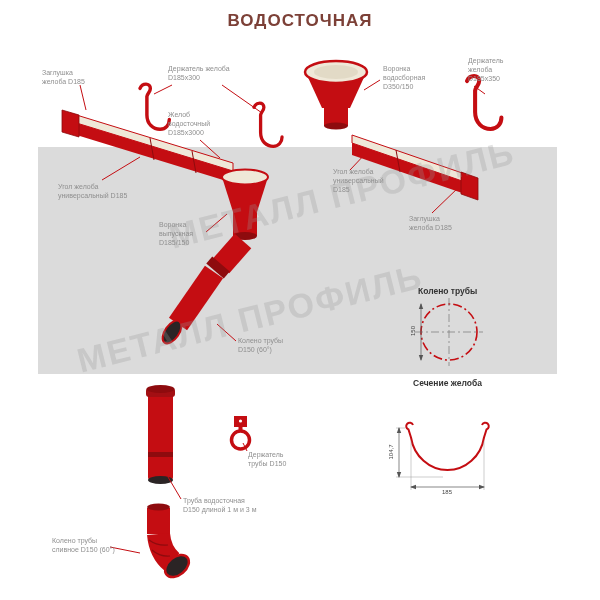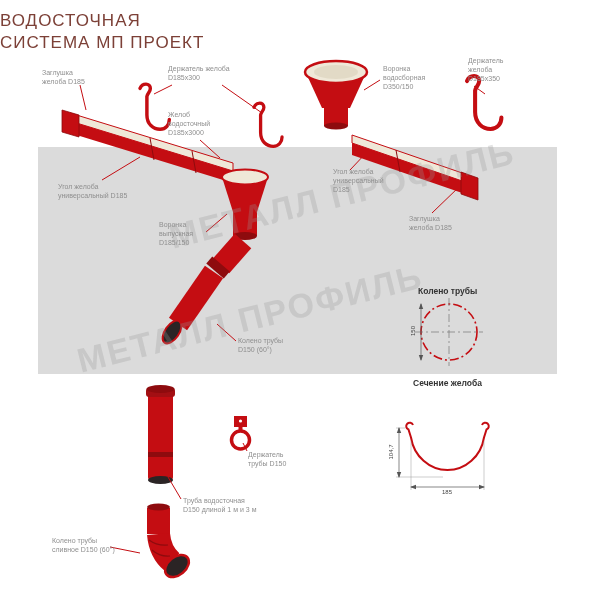--- a/index.html
+++ b/index.html
@@ -1,22 +1,22 @@
 <!DOCTYPE html>
 <html><head>
 <meta charset="utf-8">
 <style>
   html,body{margin:0;padding:0;background:#fff;}
   .canvas{
     position:relative;width:600px;height:600px;background:#ffffff;
     font-family:"Liberation Sans",sans-serif;overflow:hidden;
   }
   .title{
-    position:absolute;top:10px;left:0;width:100%;text-align:left;
-    font-weight:normal;font-size:17px;line-height:1.3;color:#7C4037;letter-spacing:1px;
+    position:absolute;top:10px;left:0;width:100%;text-align:center;
+    font-weight:bold;font-size:17px;line-height:1.3;color:#7C4037;letter-spacing:1px;
   }
   svg.scene{position:absolute;left:0;top:0;}
   .lbl{
     position:absolute;font-size:7px;line-height:1.3;color:#8F8F8F;
     white-space:pre-line;
   }
   .sec-title{position:absolute;font-size:8.5px;font-weight:bold;color:#333;}
   .dim{position:absolute;font-size:6px;color:#444;}
   .dim.v{transform:translate(-50%,-50%) rotate(-90deg);}
   .dim.h{transform:translate(-50%,0);}
@@ -26,21 +26,20 @@
     transform:rotate(-14deg);transform-origin:left center;
   }
 </style>
 </head>
 <body>
 
 <div class="canvas">
 
   <div class="title">
     <div>ВОДОСТОЧНАЯ</div>
-    <div>СИСТЕМА МП ПРОЕКТ</div>
   </div>
 
   <svg class="scene" width="600" height="600" viewBox="0 0 600 600">
 
     <rect x="38" y="147" width="519" height="227" fill="#DBDBDB"></rect>
 
     <g>
       <polygon points="70,113 233,163 233,171 70,121" fill="#EFE8D8" stroke="#C40D12" stroke-width="1"></polygon>
       <polygon points="70,121 233,171 233,183 70,133" fill="#C40D12"></polygon>
       <polygon points="62,110 79,115 79,137 62,132" fill="#C40D12" stroke="#8E0B0E" stroke-width="0.8"></polygon>

